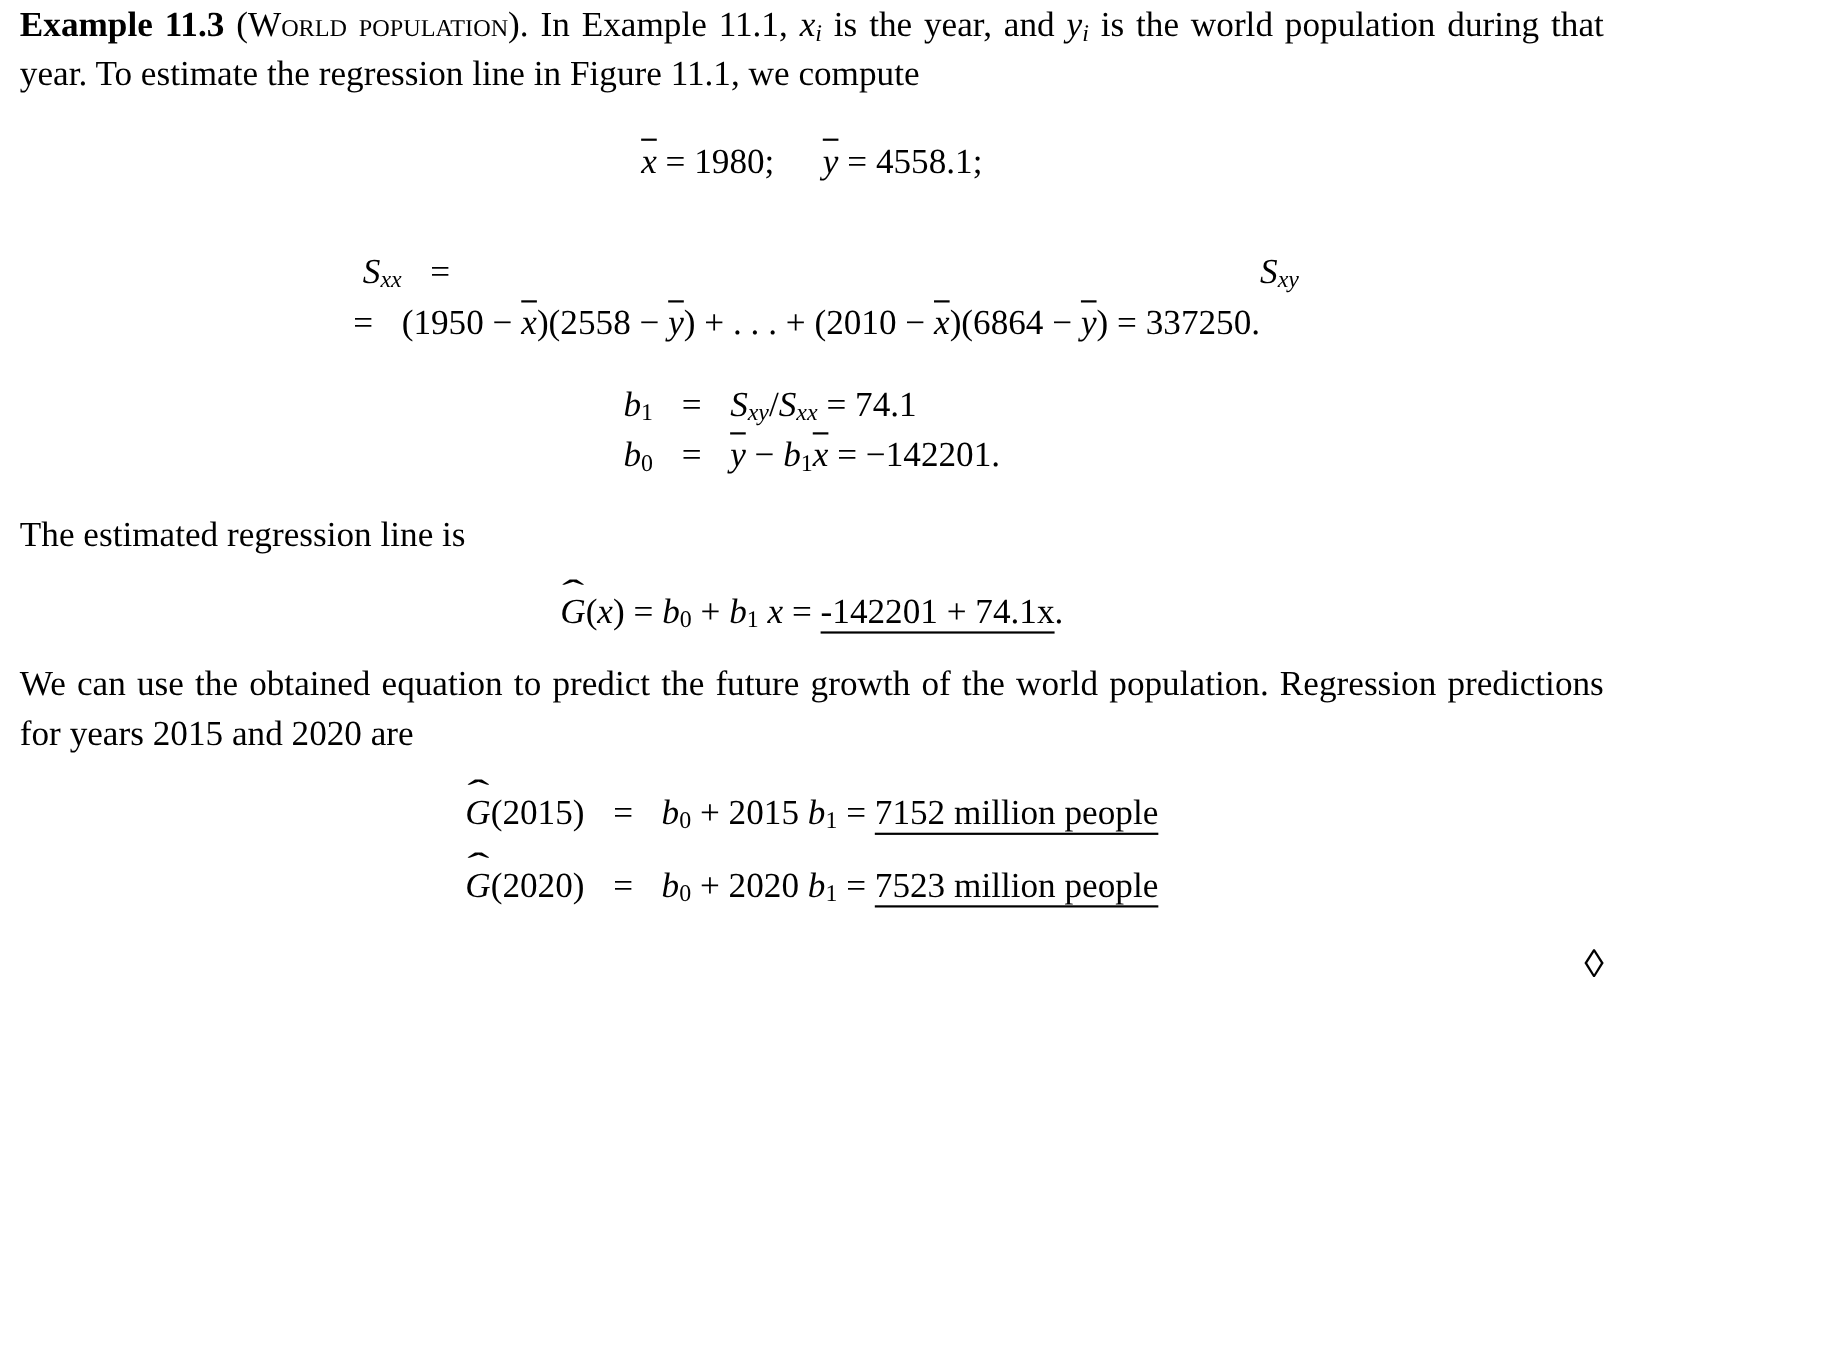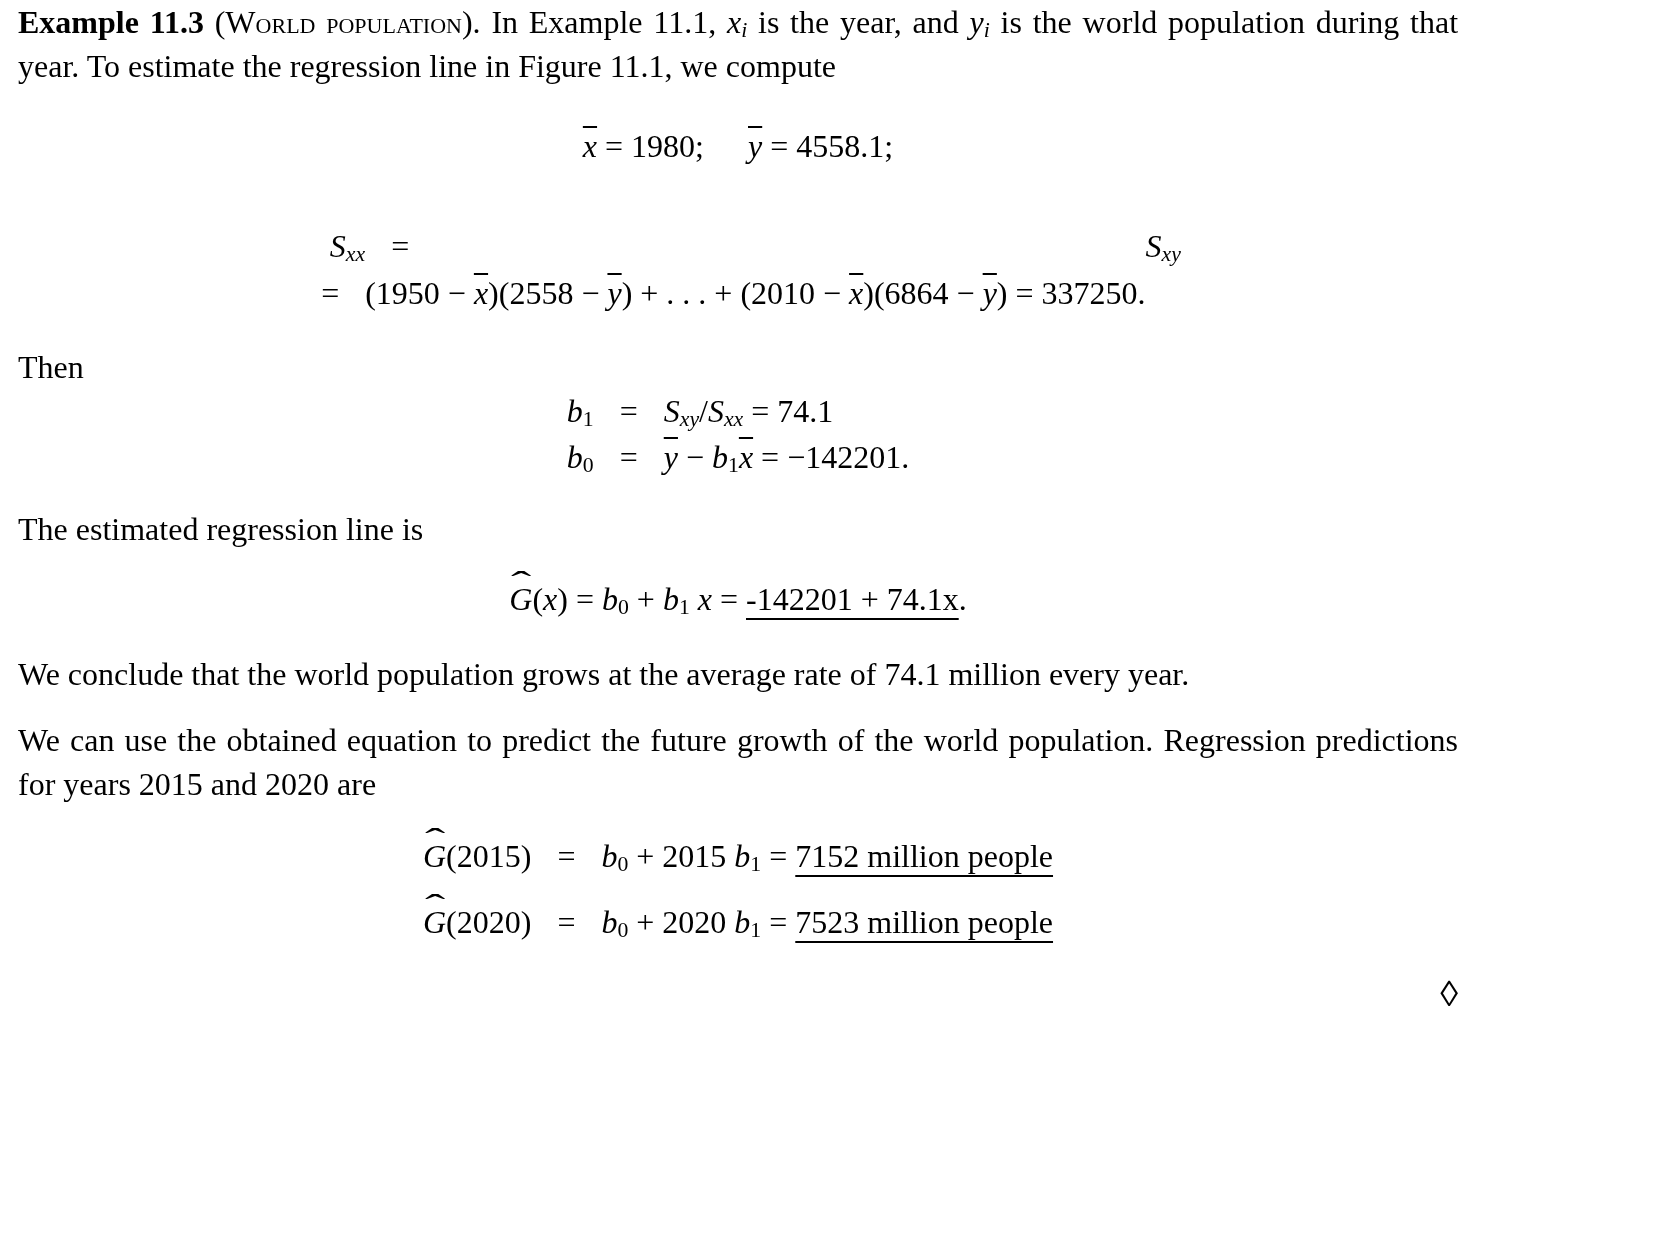--- a/index.html
+++ b/index.html
@@ -45,21 +45,21 @@
     margin-left: auto;
     margin-right: auto;
     row-gap: 2px;
   }
   .eqnarray .lhs { justify-self: end; text-align: right; }
   .eqnarray .rel { padding: 0 26px; }
   .eqnarray .rhs { justify-self: start; text-align: left; }
 
   .ea-sums    { margin-top: 56px; }
   .then-line  { margin-top: 30px; }
-  .ea-b       { }
+  .ea-b       { margin-top: 30px; }
   .regline    { margin-top: 28px; }
   .reg-eq     { margin-top: 26px; }
   .conclude   { margin-top: 30px; }
   .predict    { margin-top: 22px; }
   .ea-pred    { margin-top: 28px; row-gap: 22px; }
   .end-line   { margin-top: 26px; text-align: right; font-size: 36px; }
 
   .hatted { position: relative; display: inline-block; }
   .hatted .accent {
     position: absolute;
@@ -86,37 +86,35 @@
 
   <div class="eqnarray ea-sums">
     <div class="lhs"><span class="it">S</span><sub class="m it">xx</sub></div>
     <div class="rel">=</div>
 
     <div class="lhs"><span class="it">S</span><sub class="m it">xy</sub></div>
     <div class="rel">=</div>
     <div class="rhs"><span>(1950 − </span><span class="it ovl">x</span><span>)(2558 − </span><span class="it ovl">y</span><span>) + . . . + (2010 − </span><span class="it ovl">x</span><span>)(6864 − </span><span class="it ovl">y</span><span>) = 337250.</span></div>
   </div>
 
-  <p class="then-line">Then</p>
 
   <div class="eqnarray ea-b">
     <div class="lhs"><span class="it">b</span><sub class="m">1</sub></div>
     <div class="rel">=</div>
     <div class="rhs"><span class="it">S</span><sub class="m it">xy</sub><span>/</span><span class="it">S</span><sub class="m it">xx</sub><span> = 74.1</span></div>
 
     <div class="lhs"><span class="it">b</span><sub class="m">0</sub></div>
     <div class="rel">=</div>
     <div class="rhs"><span class="it ovl">y</span><span> − </span><span class="it">b</span><sub class="m">1</sub><span class="it ovl">x</span><span> = −142201.</span></div>
   </div>
 
   <p class="regline">The estimated regression line is</p>
 
   <div class="eq-center reg-eq"><span class="hatted"><span class="accent">ˆ</span><span class="it">G</span></span><span>(</span><span class="it">x</span><span>) = </span><span class="it">b</span><sub class="m">0</sub><span> + </span><span class="it">b</span><sub class="m">1</sub><span> </span><span class="it">x</span><span> = </span><span class="ul">-142201 + 74.1x</span><span>.</span></div>
 
-  <p class="para conclude">We conclude that the world population grows at the average rate of 74.1 million every year.</p>
 
   <p class="para predict">We can use the obtained equation to predict the future growth of the world population. Regression predictions for years 2015 and 2020 are</p>
 
   <div class="eqnarray ea-pred">
     <div class="lhs"><span class="hatted"><span class="accent">ˆ</span><span class="it">G</span></span><span>(2015)</span></div>
     <div class="rel">=</div>
     <div class="rhs"><span class="it">b</span><sub class="m">0</sub><span> + 2015 </span><span class="it">b</span><sub class="m">1</sub><span> = </span><span class="ul">7152 million people</span></div>
 
     <div class="lhs"><span class="hatted"><span class="accent">ˆ</span><span class="it">G</span></span><span>(2020)</span></div>
     <div class="rel">=</div>

